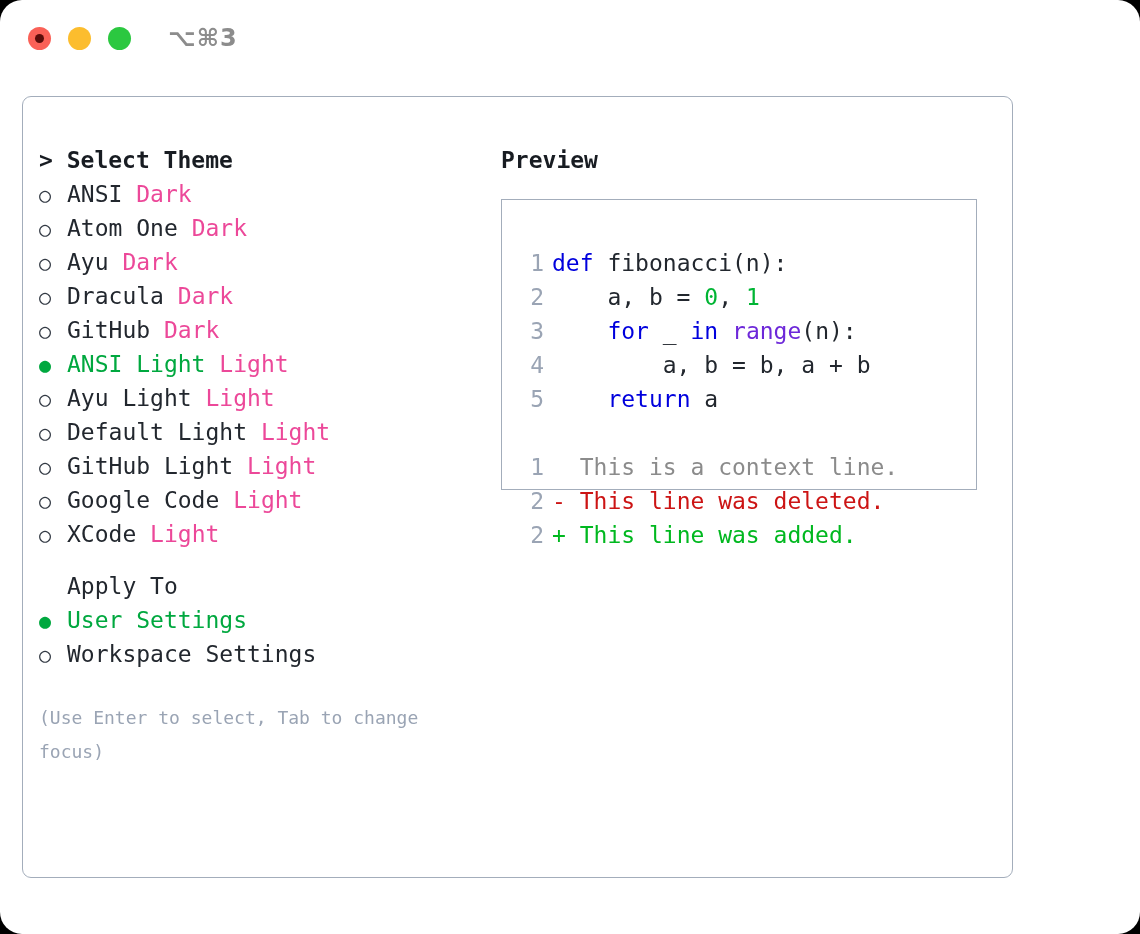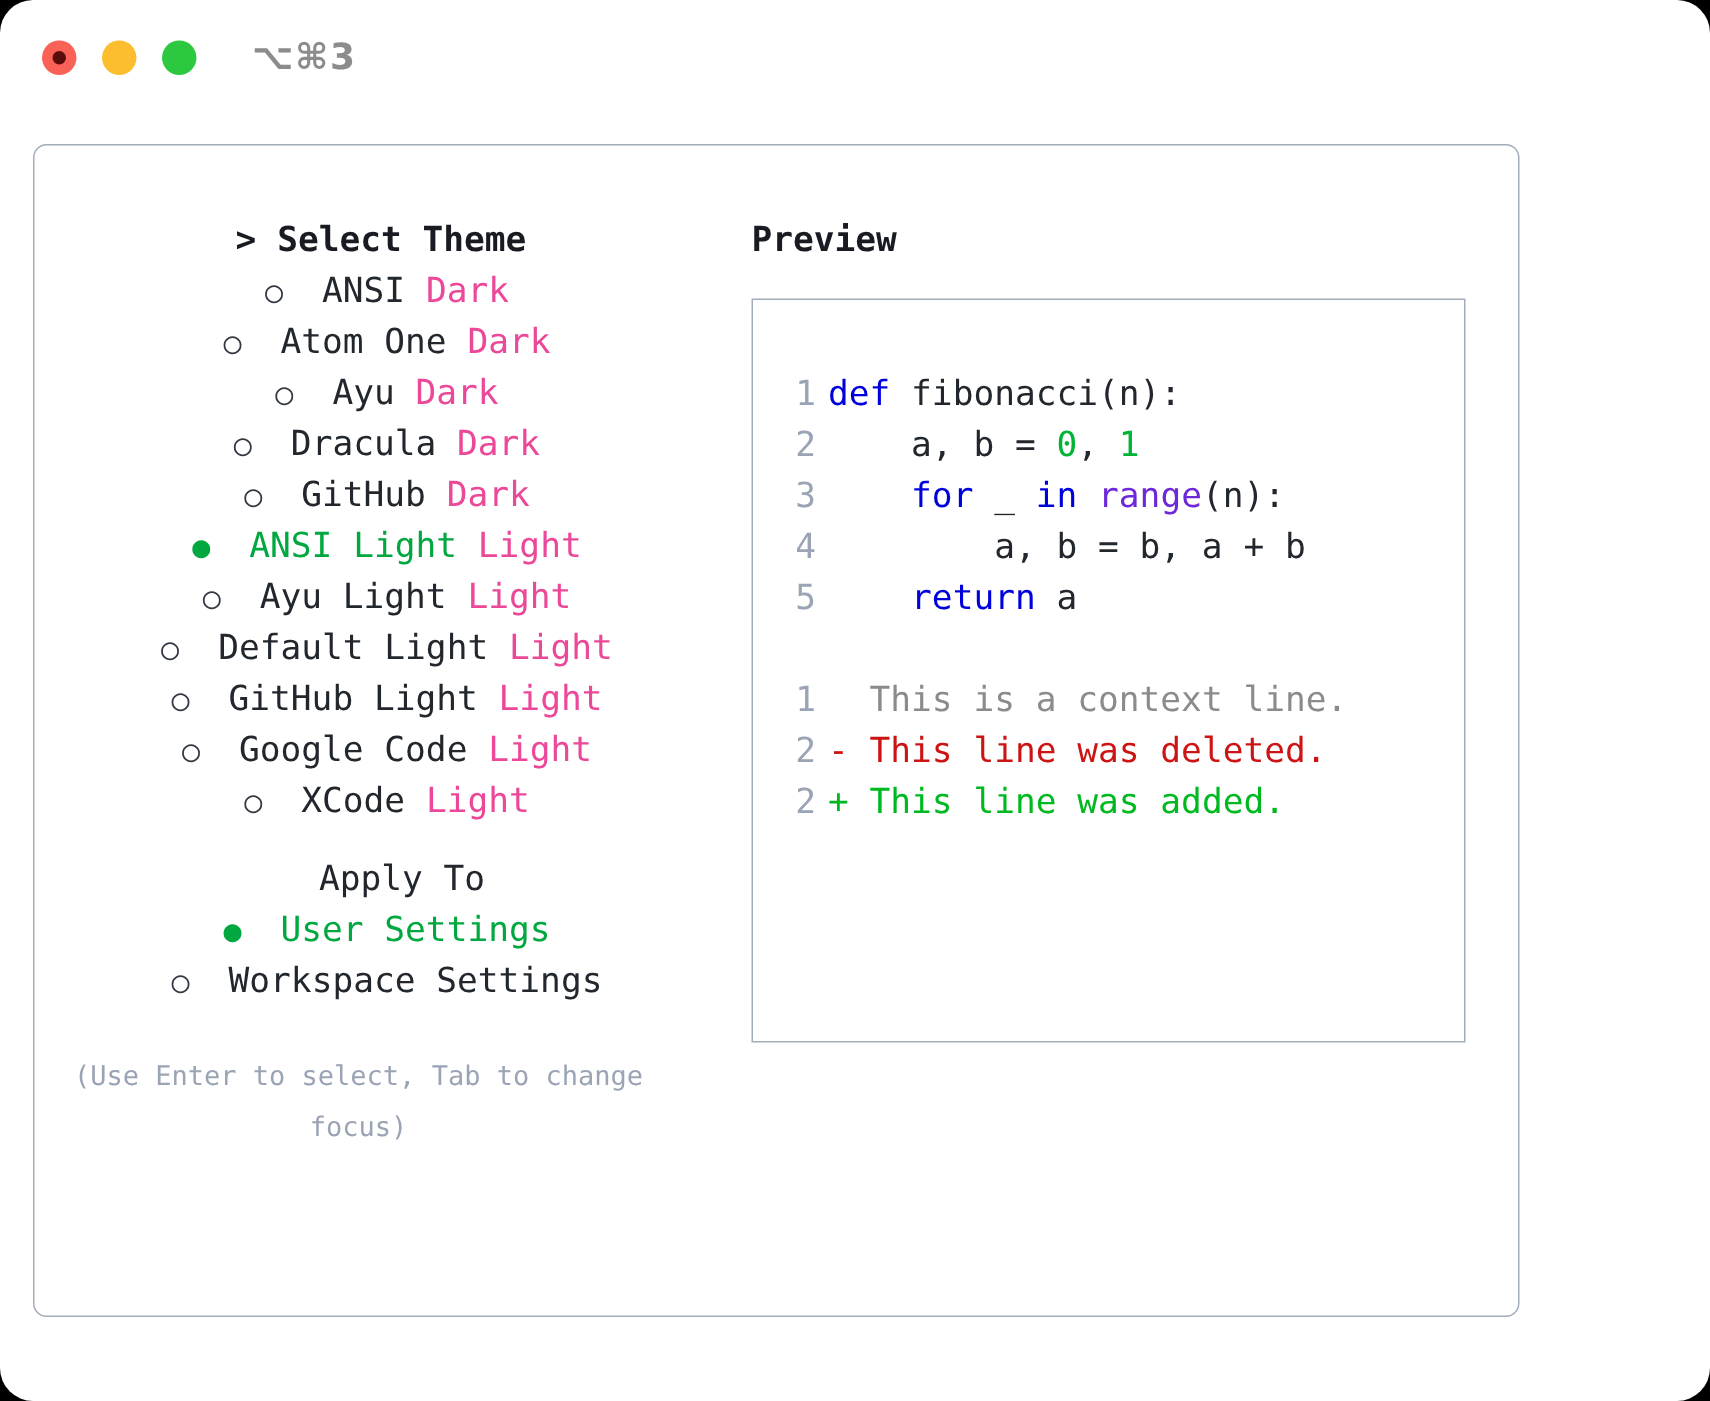--- a/index.html
+++ b/index.html
@@ -75,21 +75,20 @@
     border-radius: 9px;
     background: #ffffff;
   }
 
   
   #left-col {
     position: absolute;
     left: 16px;
     top: 46px;
     width: 430px;
-    text-align: center;
   }
 
   .row {
     height: 34px;
     line-height: 34px;
     white-space: pre;
     font-size: 23px;
   }
 
   #theme-header {
@@ -102,21 +101,21 @@
   }
 
   .marker {
     display: inline-block;
     width: 28px;
     color: #333a44;
     font-size: 20px;
   }
   .row.selected .marker { color: #00a83f; }
 
-  .theme-name { color: #22272e; margin-left: 18px; }
+  .theme-name { color: #22272e; }
   .row.selected .theme-name { color: #00a83f; }
 
   .theme-badge {
     color: #ec4899;
   }
 
   
   #apply-block { margin-top: 18px; }
   #apply-label {
     height: 34px;
@@ -147,21 +146,21 @@
     font-size: 23px;
     font-weight: bold;
     color: #181c22;
     height: 34px;
     line-height: 34px;
     white-space: pre;
   }
   #preview-box {
     margin-top: 22px;
     width: 476px;
-    height: 496px;
+    height: 291px;
     box-sizing: border-box;
     border: 1.5px solid #a3adbb;
     background: #ffffff;
     padding: 46px 0 13px 0;
   }
   .code-line {
     height: 34px;
     line-height: 34px;
     font-size: 23px;
     white-space: pre;

